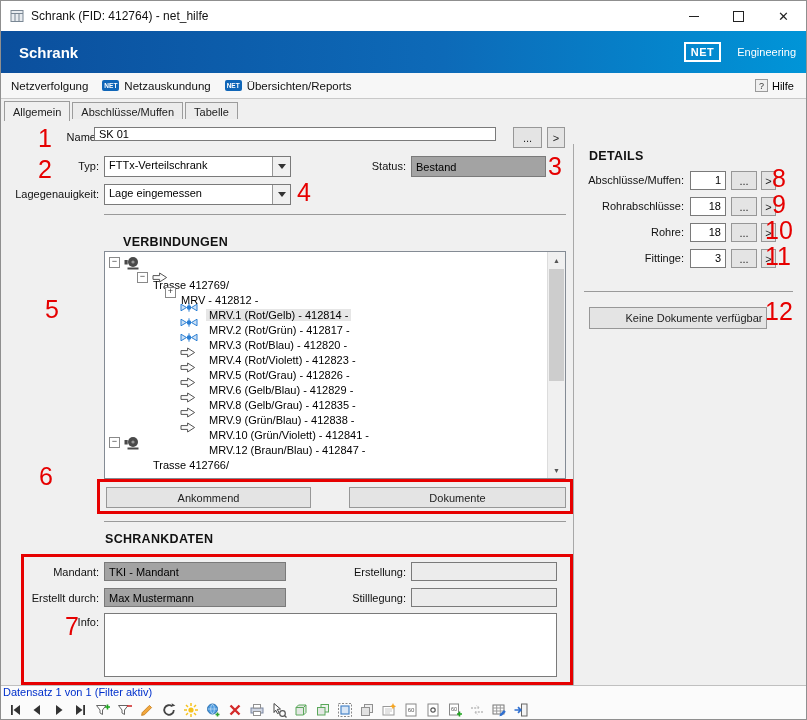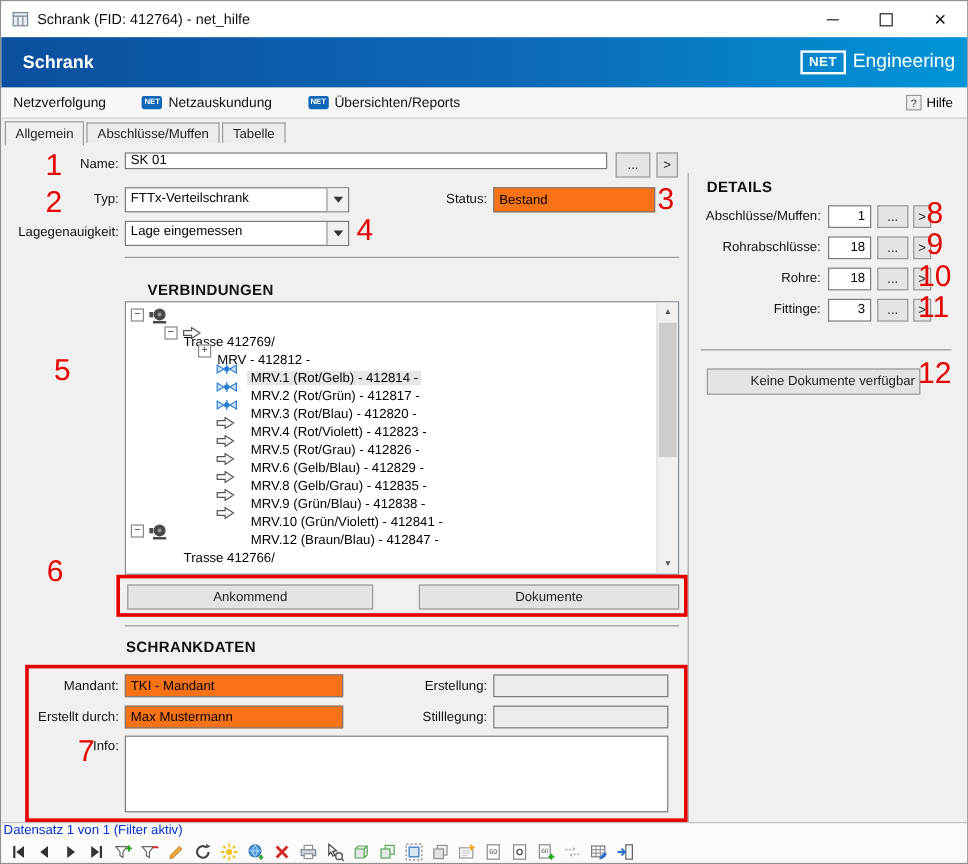--- a/index.html
+++ b/index.html
@@ -14,39 +14,39 @@
   .glyph-min{width:10px;border-bottom:1px solid #222;display:inline-block;}
   .glyph-max{width:9px;height:9px;border:1px solid #222;display:inline-block;}
   .glyph-close{font-size:13px;line-height:13px;}
 
   
   .banner{height:42px;background:linear-gradient(90deg,#0b4f9d 0%,#0d6ab8 55%,#0095d8 100%);
     display:flex;align-items:center;color:#fff;}
   .banner-title{font-size:15px;font-weight:bold;margin-left:18px;flex:1;}
   .logo{display:flex;align-items:center;margin-right:10px;gap:6px;}
   .logo-box{border:2px solid #fff;padding:2px 5px;font-weight:bold;font-size:11px;letter-spacing:.5px;}
-  .logo-text{font-size:16px;}
+  .logo-text{font-size:11px;margin-left:10px;}
 
   
   .menubar{height:25px;background:#f7f7f7;border-bottom:1px solid #c9c9c9;display:flex;align-items:center;padding:0 10px;}
-  .menu-item{display:flex;align-items:center;gap:5px;margin-right:30px;color:#111;font-size:11.5px;cursor:default;}
+  .menu-item{display:flex;align-items:center;gap:5px;margin-right:14px;color:#111;font-size:11.5px;cursor:default;}
   .net-badge{background:#1066b8;color:#fff;font-size:6.5px;font-weight:bold;padding:2px 2px;border-radius:2px;line-height:7px;}
   .menu-help{margin-left:auto;display:flex;gap:4px;align-items:center;margin-right:2px;}
   .help-icon{width:13px;height:13px;border:1px solid #9a9a9a;background:#efefef;display:flex;align-items:center;justify-content:center;font-size:9px;color:#333;box-sizing:border-box;}
 
   
   .tabstrip{height:21px;background:#f0f0f0;display:flex;align-items:flex-end;padding-left:3px;border-bottom:1px solid #9c9c9c;}
   .tab{border:1px solid #9c9c9c;border-bottom:none;background:#ececec;padding:3px 8px 2px;margin-right:2px;color:#222;position:relative;}
   .tab.active{background:#f0f0f0;margin-bottom:-1px;padding-top:4px;padding-bottom:3px;z-index:2;}
 
   
   .content{position:absolute;top:118px;left:0;right:0;bottom:34px;background:#f0f0f0;}
   .lbl{position:absolute;text-align:right;color:#111;}
   .field{position:absolute;background:#fff;border:1px solid #7a7a7a;display:flex;align-items:center;padding:0 4px;box-sizing:border-box;color:#000;}
-  .field.ro{background:#f97316;}
+  .field.ro{background:#a3a3a3;}
   .field.dis{background:#ececec;}
   .btn{position:absolute;background:#e4e4e4;border:1px solid #979797;display:flex;align-items:center;justify-content:center;color:#222;box-sizing:border-box;cursor:default;}
   .combo{position:absolute;background:#fff;border:1px solid #7a7a7a;display:flex;box-sizing:border-box;}
   .combo .val{flex:1;padding:2px 4px;white-space:nowrap;overflow:hidden;}
   .combo .dd{width:17px;border-left:1px solid #979797;background:#f0f0f0;display:flex;align-items:center;justify-content:center;}
   .dd-caret{width:0;height:0;border-left:4px solid transparent;border-right:4px solid transparent;border-top:5px solid #333;}
   .sep{position:absolute;height:1px;background:#9a9a9a;}
   .vdiv{position:absolute;left:572px;top:25px;width:1px;height:543px;background:#a8a8a8;}
   .sect{position:absolute;font-weight:bold;font-size:12.5px;letter-spacing:.3px;color:#111;}
 
@@ -130,21 +130,21 @@
 
   <div class="tabstrip">
     <span class="tab active">Allgemein</span>
     <span class="tab">Abschlüsse/Muffen</span>
     <span class="tab">Tabelle</span>
   </div>
 
   <div class="content">
 
     <span class="lbl" style="left:8px;width:90px;top:12px;">Name:</span>
-    <div class="field" style="left:103px;top:8px;width:402px;height:14px;">SK 01</div>
+    <div class="field" style="left:93px;top:8px;width:402px;height:14px;">SK 01</div>
     <div class="btn" style="left:512px;top:8px;width:29px;height:21px;">...</div>
     <div class="btn" style="left:546px;top:8px;width:18px;height:21px;">&gt;</div>
 
     <span class="lbl" style="left:8px;width:90px;top:41px;">Typ:</span>
     <div class="combo" style="left:103px;top:37px;width:187px;height:21px;">
       <span class="val">FTTx-Verteilschrank</span>
       <span class="dd">
           <span class="dd-caret"></span>
         </span>
     </div>

